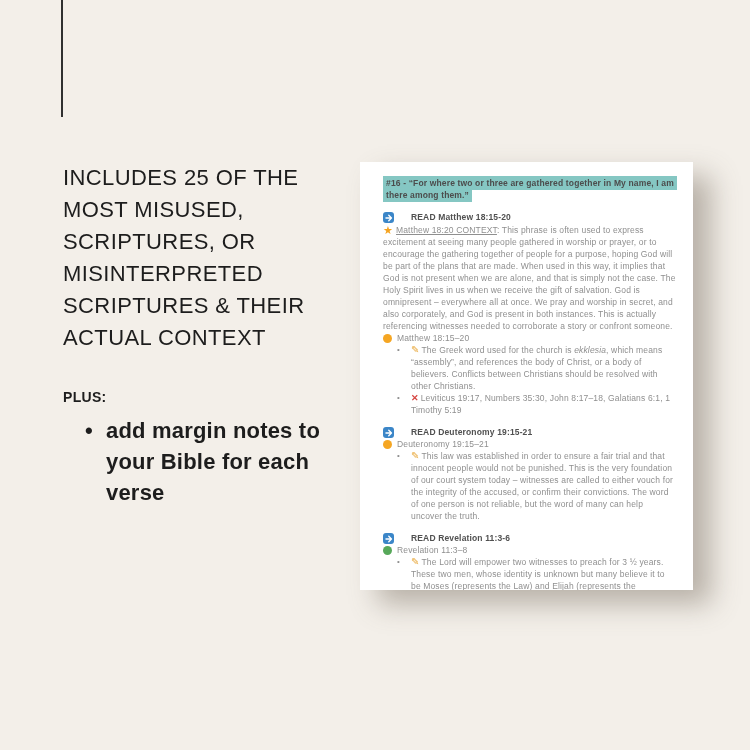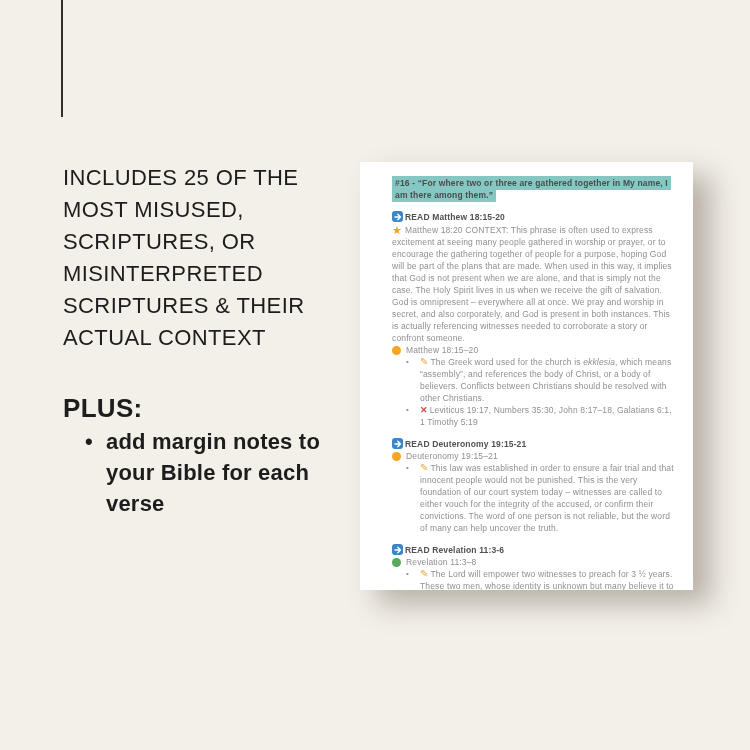--- a/index.html
+++ b/index.html
@@ -7,43 +7,43 @@
     width:750px;height:750px;position:relative;overflow:hidden;
     background:#f3efe9;
     font-family:"Liberation Sans", sans-serif;
   }
   
   .vline{position:absolute;left:61px;top:0;width:2px;height:117px;background:#303030;}
 
   
   .left-panel{position:absolute;left:63px;top:162px;width:292px;color:#1d1d1d;}
   .headline div{font-size:22px;font-weight:400;line-height:32px;letter-spacing:.4px;white-space:nowrap;}
-  .plus{margin-top:38px;font-size:26px;font-weight:700;line-height:32px;letter-spacing:.3px;}
+  .plus{margin-top:27px;font-size:14px;font-weight:700;line-height:32px;letter-spacing:.3px;}
   .plus-list{margin:2px 0 0 0;padding:0 0 0 22px;list-style:none;}
   .plus-list li{position:relative;font-size:22px;font-weight:700;line-height:31px;letter-spacing:.2px;width:218px;padding-left:21px;}
   .plus-list li::before{content:"•";position:absolute;left:0;top:0;}
 
   
   .page{
     position:absolute;left:360px;top:162px;width:333px;height:428px;
     background:#ffffff;box-sizing:border-box;
-    padding:15px 17px 0 32px;overflow:hidden;
+    padding:15px 17px 0 23px;overflow:hidden;
     box-shadow:18px 14px 26px rgba(112,102,88,.45);
     font-size:8.5px;line-height:12px;letter-spacing:.15px;color:#8f8f8f;
   }
   .hl-wrap{margin-bottom:3px;}
   .hl{
     display:inline;background:#85c7c3;color:#4c4c4c;font-weight:700;
     padding:2px 3px;-webkit-box-decoration-break:clone;box-decoration-break:clone;
   }
-  .read-line{display:flex;align-items:flex-start;gap:2px;font-weight:700;color:#505050;margin-top:10px;}
+  .read-line{display:flex;align-items:flex-end;gap:17px;font-weight:700;color:#505050;margin-top:10px;}
   .read-icon{flex:0 0 auto;width:11px;height:11px;border-radius:3px;background:#3b86c8;display:flex;align-items:center;justify-content:center;}
   .context{margin-top:1px;}
   .star{color:#f5a31f;font-size:11px;margin-right:3px;vertical-align:-1px;}
-  .u{}
+  .u{text-decoration:underline;}
   .verse-line{display:flex;align-items:center;gap:5px;}
   .dot{flex:0 0 auto;width:9px;height:9px;border-radius:50%;}
   .dot.orange{background:#f5a623;}
   .dot.green{background:#57a85a;}
   .notes{list-style:none;margin:0;padding:0 0 0 12px;}
   .notes li{position:relative;padding-left:16px;}
   .notes li::before{content:"•";position:absolute;left:2px;top:0;color:#8f8f8f;font-size:8px;}
   .pencil{color:#e9a93e;font-size:10px;margin-right:2px;}
   .xmark{color:#d64541;font-weight:700;font-size:9px;margin-right:2px;}
   .italic{font-style:italic;}

